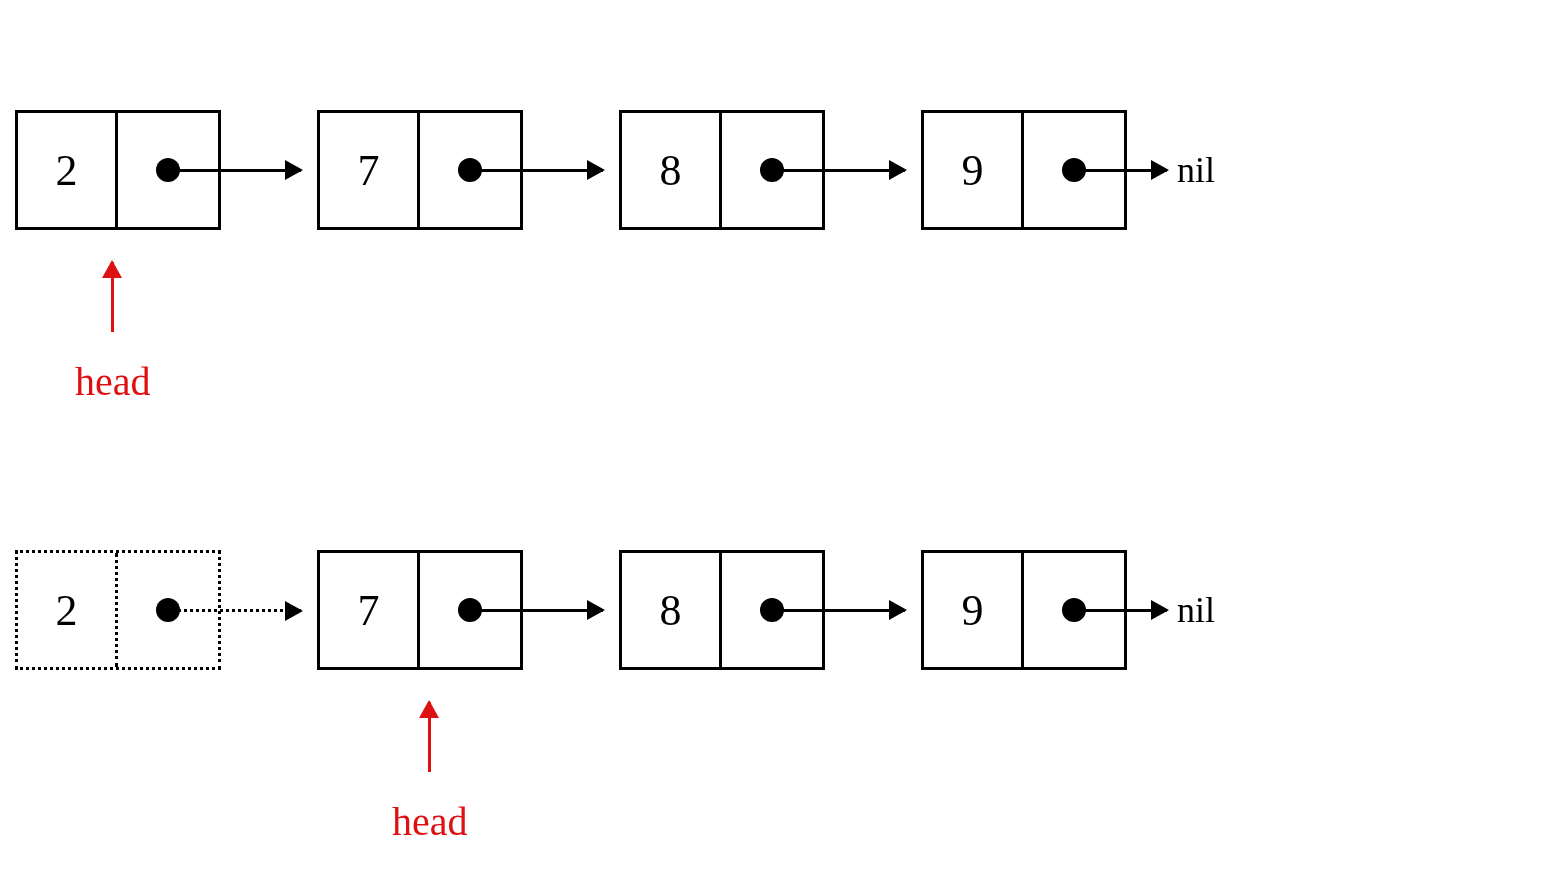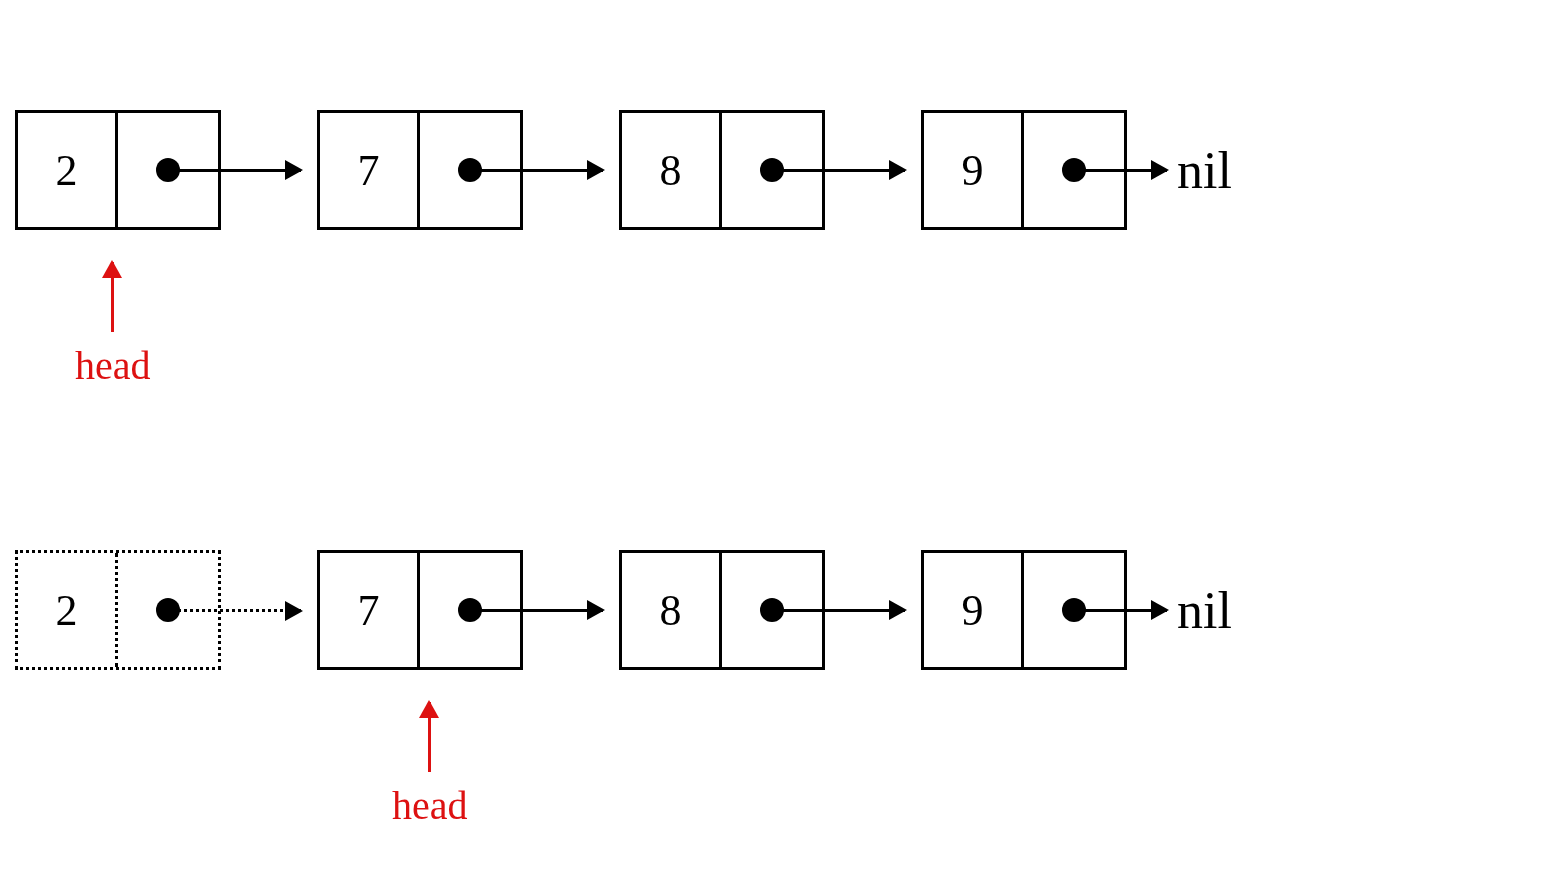--- a/index.html
+++ b/index.html
@@ -78,21 +78,21 @@
     .arrow-short::after {
       content: "";
       position: absolute;
       right: -2px;
       top: -9px;
       border-left: 18px solid #000;
       border-top: 10px solid transparent;
       border-bottom: 10px solid transparent;
     }
     .nil {
-      font-size: 52px;
+      font-size: 36px;
       margin-left: 2px;
       display: flex;
       align-items: center;
       font-family: Liberation Serif, serif;
     }
     .head-pointer {
       position: absolute;
       display: flex;
       flex-direction: column;
       align-items: center;
@@ -110,21 +110,21 @@
       content: "";
       position: absolute;
       top: -2px;
       left: -9px;
       border-bottom: 18px solid #d11;
       border-left: 10px solid transparent;
       border-right: 10px solid transparent;
     }
     .head-label {
       font-size: 40px;
-      margin-top: 10px;
+      margin-top: 26px;
       color: #d11;
     }
     .gap { width: 16px; }
   </style>
 </head>
 <body>
 
 <div class="list-row row1">
   <div class="node">
     <div class="cell value">2</div>

